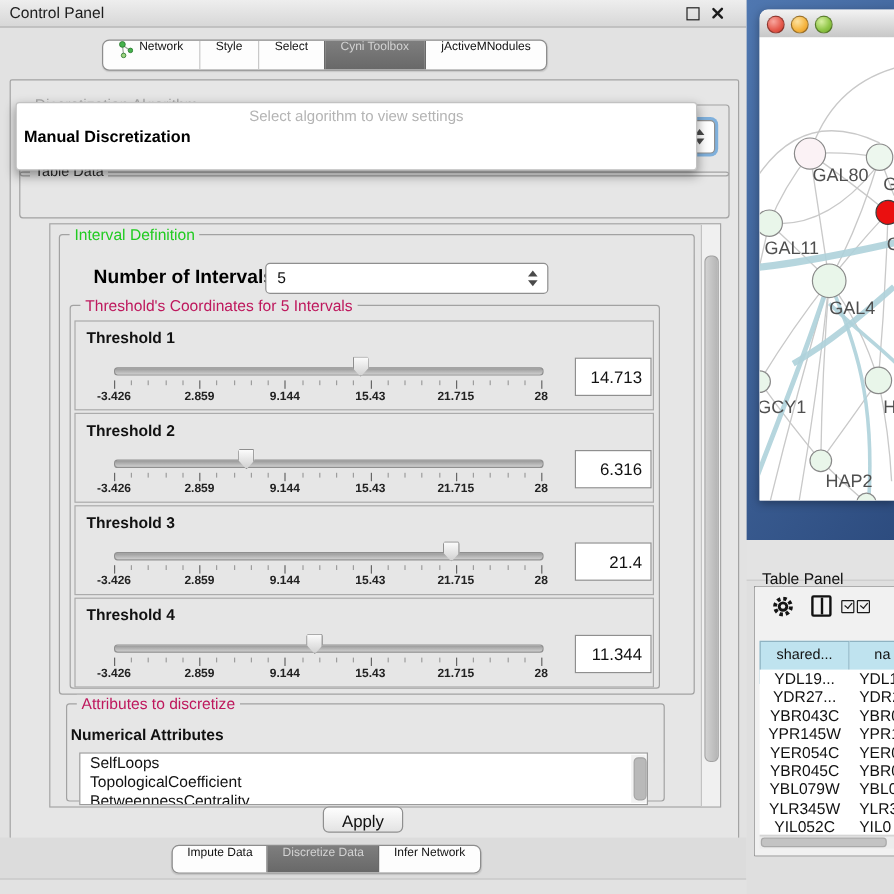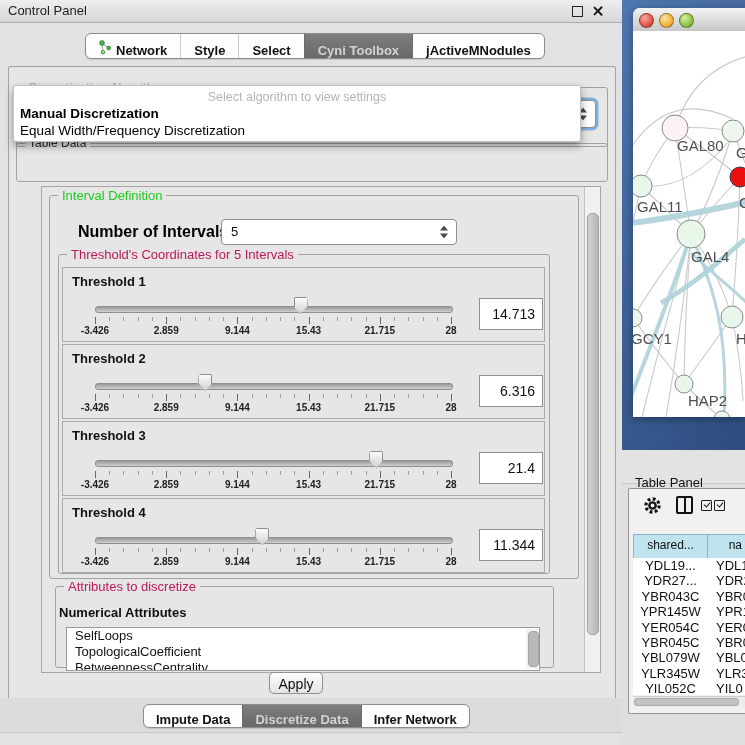--- a/index.html
+++ b/index.html
@@ -10,21 +10,21 @@
   #cp{position:absolute;left:0;top:0;width:622px;height:745px;background:#e2e2e2;}
   #cp-titlebar{position:absolute;left:0;top:0;width:622px;height:22px;background:linear-gradient(#eeeeee,#d7d7d7);border-bottom:1px solid #adadad;}
   #cp-title{position:absolute;left:8px;top:3px;font-size:13px;color:#1d1d1d;}
   #float-icon{position:absolute;left:572px;top:6px;width:9px;height:9px;border:1.5px solid #222;}
   #close-icon{position:absolute;left:591px;top:4px;width:14px;height:14px;}
   #close-icon::before,#close-icon::after{content:"";position:absolute;left:6px;top:1px;width:2.4px;height:12px;background:#1b1b1b;border-radius:1px;}
   #close-icon::before{transform:rotate(45deg);} #close-icon::after{transform:rotate(-45deg);}
 
   
   .seg{display:flex;background:#fdfdfd;border:1px solid #8d8d8d;border-radius:6px;overflow:hidden;height:24px;box-shadow:0 1px 1px rgba(0,0,0,.12);}
-  .seg-item{display:flex;align-items:flex-end;gap:5px;padding:0 13px;font-size:13px;font-weight:bold;color:#111;white-space:nowrap;cursor:default;}
+  .seg-item{display:flex;align-items:flex-start;gap:5px;padding:0 13px;font-size:10px;font-weight:normal;color:#111;white-space:nowrap;cursor:default;}
   .seg-item + .seg-item{border-left:1px solid #c9c9c9;}
   .seg-item.sel{background:linear-gradient(#7e7e7e,#686868);color:#d3d3d3;border-left-color:#6a6a6a;}
   .seg-item.sel + .seg-item{border-left-color:#6a6a6a;}
   #topTabs{position:absolute;left:85px;top:33px;}
   #bottomTabs{position:absolute;left:143px;top:704px;height:22px;}
   #bottomTabs .seg-item{padding:0 12px;}
 
   
   #cp-body{position:absolute;left:8px;top:66px;width:606px;height:632px;background:#e6e6e6;border:1px solid #a3a3a3;border-radius:2px;}
   #cp-footer{position:absolute;left:0;top:698px;width:622px;height:34px;background:#dcdcdc;border-bottom:1px solid #c6c6c6;}
@@ -72,21 +72,21 @@
   .thr-ticklabel{position:absolute;transform:translateX(-50%);font-size:10px;font-weight:bold;color:#222;white-space:nowrap;}
   .thr-value{position:absolute;left:416px;top:30px;width:55px;height:30px;background:#fff;border:1px solid #8f8f8f;font-size:14px;color:#111;text-align:right;line-height:30px;padding-right:7px;box-sizing:content-box;}
 
   #attr-group{left:13px;top:399px;width:497px;height:80px;}
   #attr-label{position:absolute;left:3px;top:18px;font-size:13px;font-weight:bold;color:#111;}
   #attr-list{position:absolute;left:10px;top:40px;width:472px;height:42px;background:#fff;border:1px solid #9b9b9b;overflow:hidden;}
   .attr-item{font-size:13px;color:#111;padding-left:8px;line-height:16px;white-space:nowrap;}
   #attr-scroll{position:absolute;right:1px;top:1px;width:12px;height:40px;background:#f2f2f2;}
   #attr-thumb{position:absolute;left:1.5px;top:2px;width:9px;height:34px;border-radius:4px;background:#b9b9b9;border:1px solid #a4a4a4;}
 
-  #apply-btn{position:absolute;left:260px;top:605px;width:54px;height:22px;background:linear-gradient(#fefefe,#e3e3e3);border:1px solid #8f8f8f;border-radius:5px;font-size:14px;color:#111;font-family:"Liberation Sans",sans-serif;text-align:center;line-height:20px;}
+  #apply-btn{position:absolute;left:260px;top:605px;width:67px;height:22px;background:linear-gradient(#fefefe,#e3e3e3);border:1px solid #8f8f8f;border-radius:5px;font-size:14px;color:#111;font-family:"Liberation Sans",sans-serif;text-align:center;line-height:20px;}
 
   
   #right{position:absolute;left:622px;top:0;width:123px;height:745px;background:#dfdfdf;overflow:hidden;}
   #desktop{position:absolute;left:0;top:0;width:123px;height:450px;background:linear-gradient(125deg,#4f77b0,#2d4c7f);}
   #net-window{position:absolute;left:11px;top:8px;width:112px;height:409px;background:#fff;border-radius:7px 0 0 0;box-shadow:0 2px 8px rgba(0,0,0,.35);}
   #net-titlebar{position:absolute;left:0;top:0;width:112px;height:23px;background:linear-gradient(#f3f3f3,#c7c7c7);border-bottom:1px solid #9b9b9b;border-radius:7px 0 0 0;}
   .light{position:absolute;top:4.5px;width:13px;height:13px;border-radius:50%;border:0.5px solid rgba(0,0,0,.35);}
   #light-red{left:6px;background:radial-gradient(circle at 35% 30%,#f9a79f,#e4574a 60%,#c23a2e);}
   #light-yellow{left:26px;background:radial-gradient(circle at 35% 30%,#fce2a0,#f5b33c 60%,#d9912a);}
   #light-green{left:46px;background:radial-gradient(circle at 35% 30%,#d8f0a2,#8cc443 60%,#6fa32f);}
@@ -155,21 +155,20 @@
       <div id="algo-group" class="group">
         <span class="group-title gt-gray">Discretization Algorithm</span>
         <div id="algo-combo" class="combo">
           <span class="combo-arrows"></span>
         </div>
       </div>
 
       <div id="dropdown">
         <div id="dd-hint">Select algorithm to view settings</div>
         <div id="dd-opt0" class="dd-opt">Manual Discretization</div>
-        <div id="dd-opt1" class="dd-opt">Equal Width/Frequency Discretization</div>
       </div>
 
       <div id="td-group" class="group">
         <span class="group-title gt-dark">Table Data</span>
       </div>
 
       <div id="big-panel">
         <div id="interval-group" class="group">
           <span class="group-title gt-green">Interval Definition</span>
           <span id="noi-label">Number of Intervals</span>

